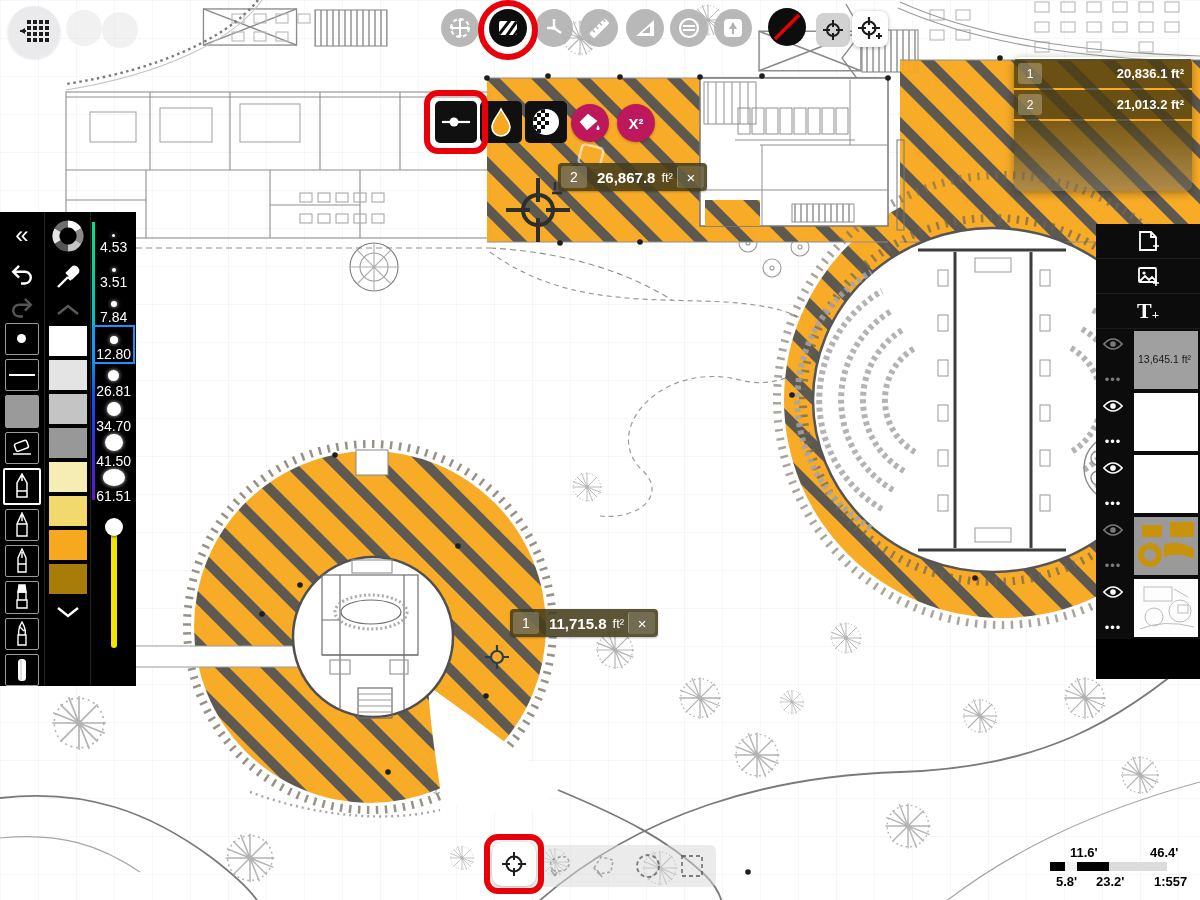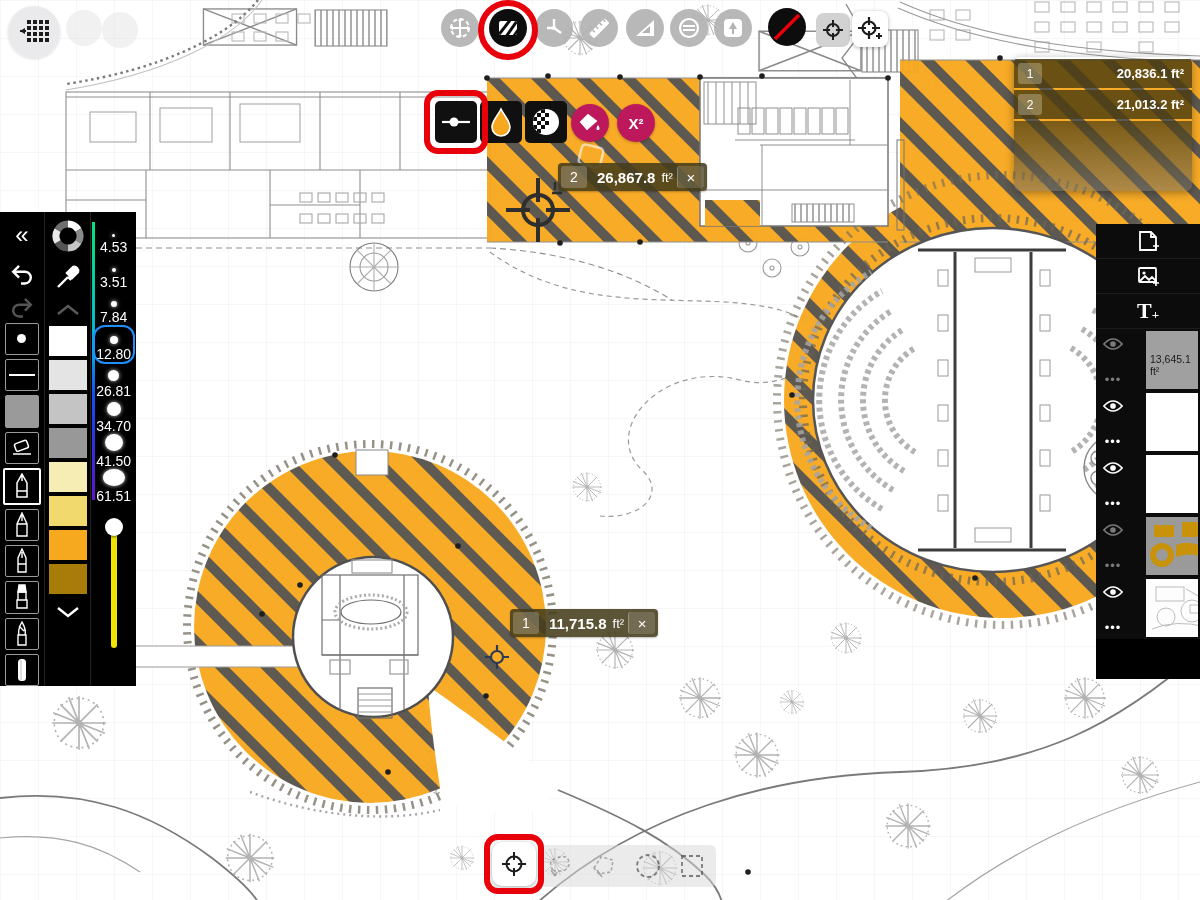--- a/index.html
+++ b/index.html
@@ -37,37 +37,37 @@
           background:rgba(74,60,16,.82);color:#fff;}
   #totals .trow .rbadge{width:24px;height:21px;margin-left:4px;background:rgba(190,182,150,.45);border-radius:3px;
           display:flex;align-items:center;justify-content:center;font-size:12px;}
   #totals .trow .rval{padding-right:8px;font-weight:600;}
   #totals .fill{height:70px;margin-top:2px;background:linear-gradient(rgba(74,60,16,.72),rgba(115,110,100,.55));}
   
   #rightbar{position:absolute;left:1096px;top:224px;width:104px;background:#0c0c0c;z-index:30;}
   #rightbar .topbtn{height:34px;display:flex;align-items:center;justify-content:center;border-bottom:1px solid #1c1c1c;}
   .layer{display:flex;height:62px;}
   .layer .lcol{width:34px;display:flex;flex-direction:column;align-items:center;justify-content:space-between;padding:8px 0;}
-  .layer .thumb{flex:1;margin:2px 2px 2px 16px;position:relative;overflow:hidden;}
+  .layer .thumb{flex:1;margin:2px 2px 2px 4px;position:relative;overflow:hidden;}
   .dots{letter-spacing:1px;font-size:13px;line-height:6px;color:#fff;}
   .dim{opacity:.45;}
   .arealab{position:absolute;left:4px;top:22px;font-size:10.5px;color:#1a1a1a;}
   
   #leftbar{position:absolute;left:0;top:212px;width:136px;height:474px;background:#000;z-index:30;display:flex;}
   .lcol1{width:44px;border-right:1px solid #222;display:flex;flex-direction:column;align-items:center;}
   .lcol2{width:46px;border-right:1px solid #222;display:flex;flex-direction:column;align-items:center;}
   .lcol3{width:45px;position:relative;display:flex;flex-direction:column;align-items:center;}
   .toolbox{width:32px;height:31px;border:1px solid #9a9a9a;border-radius:2px;margin-top:4px;
            display:flex;align-items:center;justify-content:center;}
   .toolbox.sel{border:2px solid #fff;width:34px;height:34px;}
   .swatch{width:38px;height:30px;margin-top:4px;}
   .sizeitem{width:38px;height:35px;display:flex;flex-direction:column;align-items:center;justify-content:flex-end;
             color:#fff;font-size:14px;position:relative;}
   .sizeitem .dot{background:#fff;border-radius:50%;margin-bottom:2px;box-shadow:0 0 4px rgba(255,255,255,.8);}
-  .sizeitem.sel{border:2px solid #1E90FF;border-radius:12px;}
+  .sizeitem.sel{border:2px solid #1E90FF;border-radius:0;}
   #gradstrip{position:absolute;left:1px;top:10px;width:3px;height:278px;
      background:linear-gradient(#00E57E,#00D2A0 20%,#00C2C8 35%,#0aa0e0 48%,#1450F0 62%,#2b35e0 78%,#6414C8);}
   
   #btoolbar{position:absolute;left:538px;top:845px;width:178px;height:42px;background:rgba(215,215,215,.5);
             border-radius:6px;display:flex;z-index:20;}
   #btoolbar .slot{width:44px;height:42px;display:flex;align-items:center;justify-content:center;}
   #bselbtn{position:absolute;left:492px;top:842px;width:44px;height:44px;background:#fff;border-radius:10px;
            box-shadow:0 1px 4px rgba(0,0,0,.35);display:flex;align-items:center;justify-content:center;z-index:21;}
   
   #scale{position:absolute;left:1048px;top:845px;width:150px;height:46px;font-size:13px;font-weight:600;color:#000;z-index:10;}
@@ -775,14 +775,27 @@
         </svg>
   </div>
   <div class="slot" style="opacity:.6;">
     <svg width="28" height="28" viewBox="0 0 28 28">
           <rect x="4" y="4" width="20" height="20" fill="none" stroke="#333" stroke-width="1.8" stroke-dasharray="4 3"></rect>
         </svg>
   </div>
 </div>
 <div class="red-ring" style="left:484px;top:834px;width:48px;height:48px;border-radius:14px;"></div>
 
+<div id="scale">
+  <span style="left:22px;top:0;">11.6'</span>
+  <span style="left:102px;top:0;">46.4'</span>
+  <div class="bar">
+    <div style="width:15px;height:9px;background:#000;"></div>
+    <div style="width:12px;height:9px;background:#f2f2f2;"></div>
+    <div style="width:32px;height:9px;background:#000;"></div>
+    <div style="width:58px;height:9px;background:#dcdcdc;"></div>
+  </div>
+  <span style="left:8px;top:29px;">5.8'</span>
+  <span style="left:48px;top:29px;">23.2'</span>
+  <span style="left:106px;top:29px;">1:557</span>
+</div>
 
 </div>
 
 </body></html>

